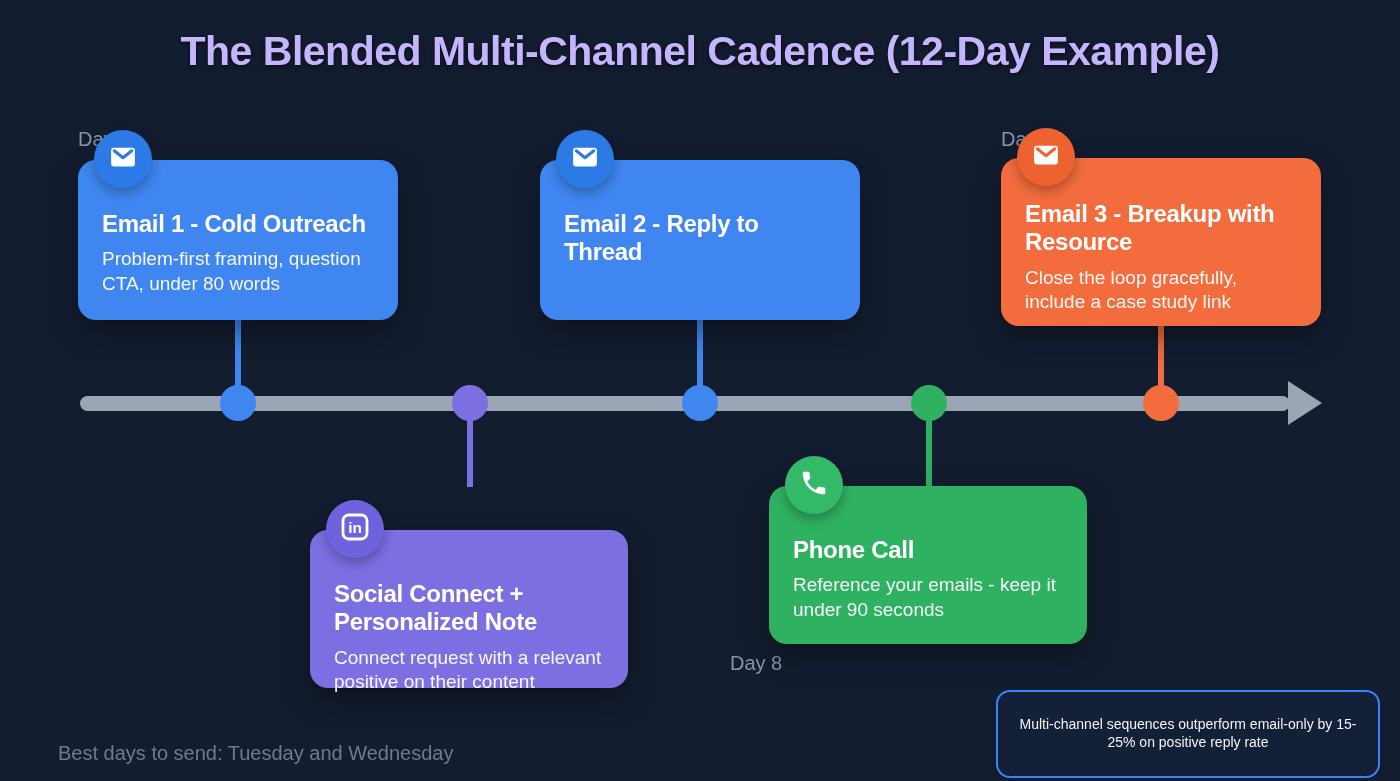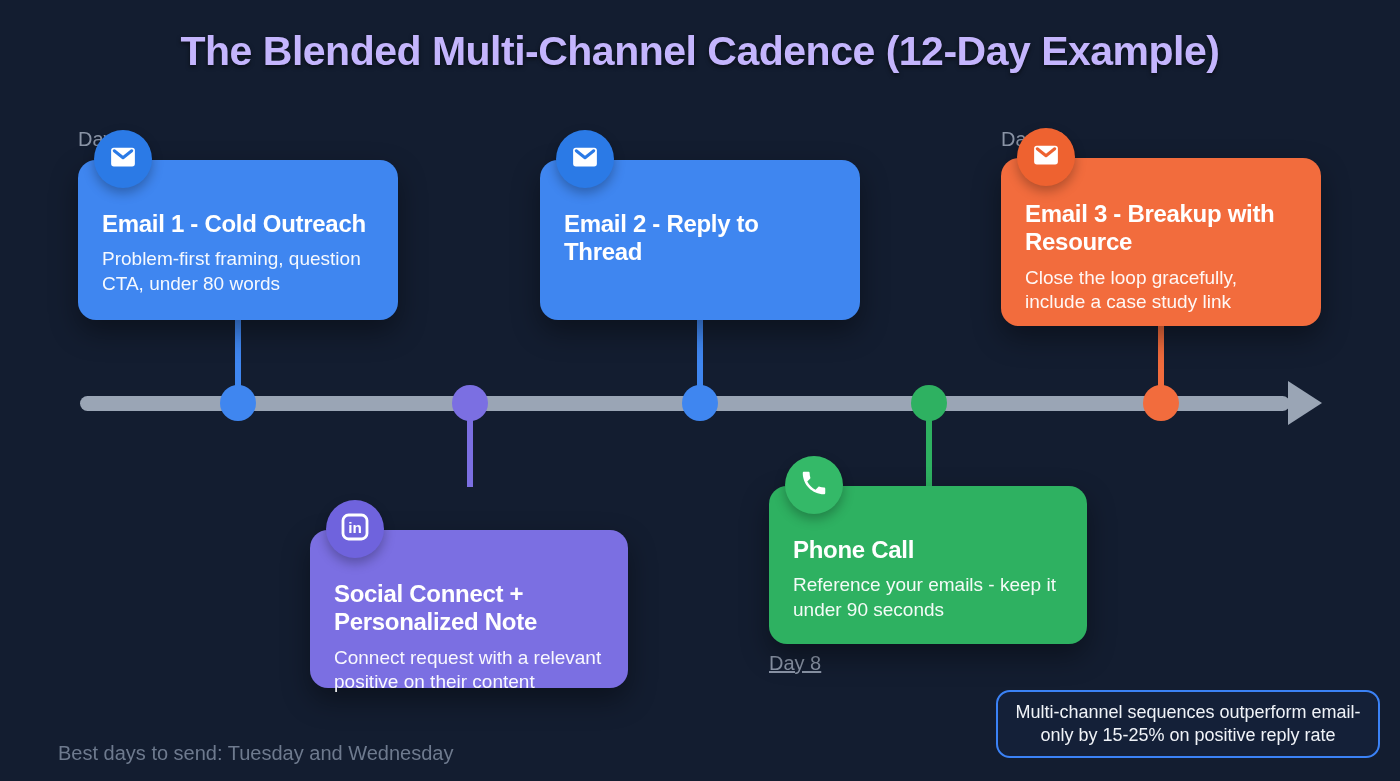--- a/index.html
+++ b/index.html
@@ -107,46 +107,46 @@
   .s1 .day-label{left:310px; top:652px; width:318px;}
   .s1 .connector{left:467px; top:403px; height:84px;}
   .s1 .dot{left:452px; top:385px;}
 
   .s2 .card{left:540px; top:160px; width:320px; height:160px;}
   .s2 .day-label{left:540px; top:128px; width:320px;}
   .s2 .connector{left:697px; top:318px; height:86px;}
   .s2 .dot{left:682px; top:385px;}
 
   .s3 .card{left:769px; top:486px; width:318px; height:158px;}
-  .s3 .day-label{left:769px; top:652px; width:318px;text-decoration:underline;}
+  .s3 .day-label{left:730px; top:652px; width:318px;}
   .s3 .connector{left:926px; top:403px; height:84px;}
   .s3 .dot{left:911px; top:385px;}
 
   .s4 .card{left:1001px; top:158px; width:320px; height:168px; padding-top:42px;}
   .s4 .day-label{left:1001px; top:128px; width:320px;}
   .s4 .connector{left:1158px; top:324px; height:80px;}
   .s4 .dot{left:1143px; top:385px;}
 
   .footer-note{
     position:absolute;
     left:22px; top:742px;
     font-size:20px;
     color:var(--footer-note);
     margin-left:36px;
   }
   .callout{
     position:absolute;
     left:996px; top:690px;
-    width:384px; height:68px;
+    width:384px; height:88px;
     border:2px solid var(--callout-border);
     border-radius:14px;
     display:flex; align-items:center; justify-content:center;
     text-align:center;
     padding:8px 16px;
-    font-size:18px;
+    font-size:14px;
     line-height:1.28;
     color:#f0f3f8;
     background:rgba(59,130,246,0.04);
   }
 </style>
 </head>
 <body>
 
 <h1 class="page-title">The Blended Multi-Channel Cadence (12-Day Example)</h1>
 

